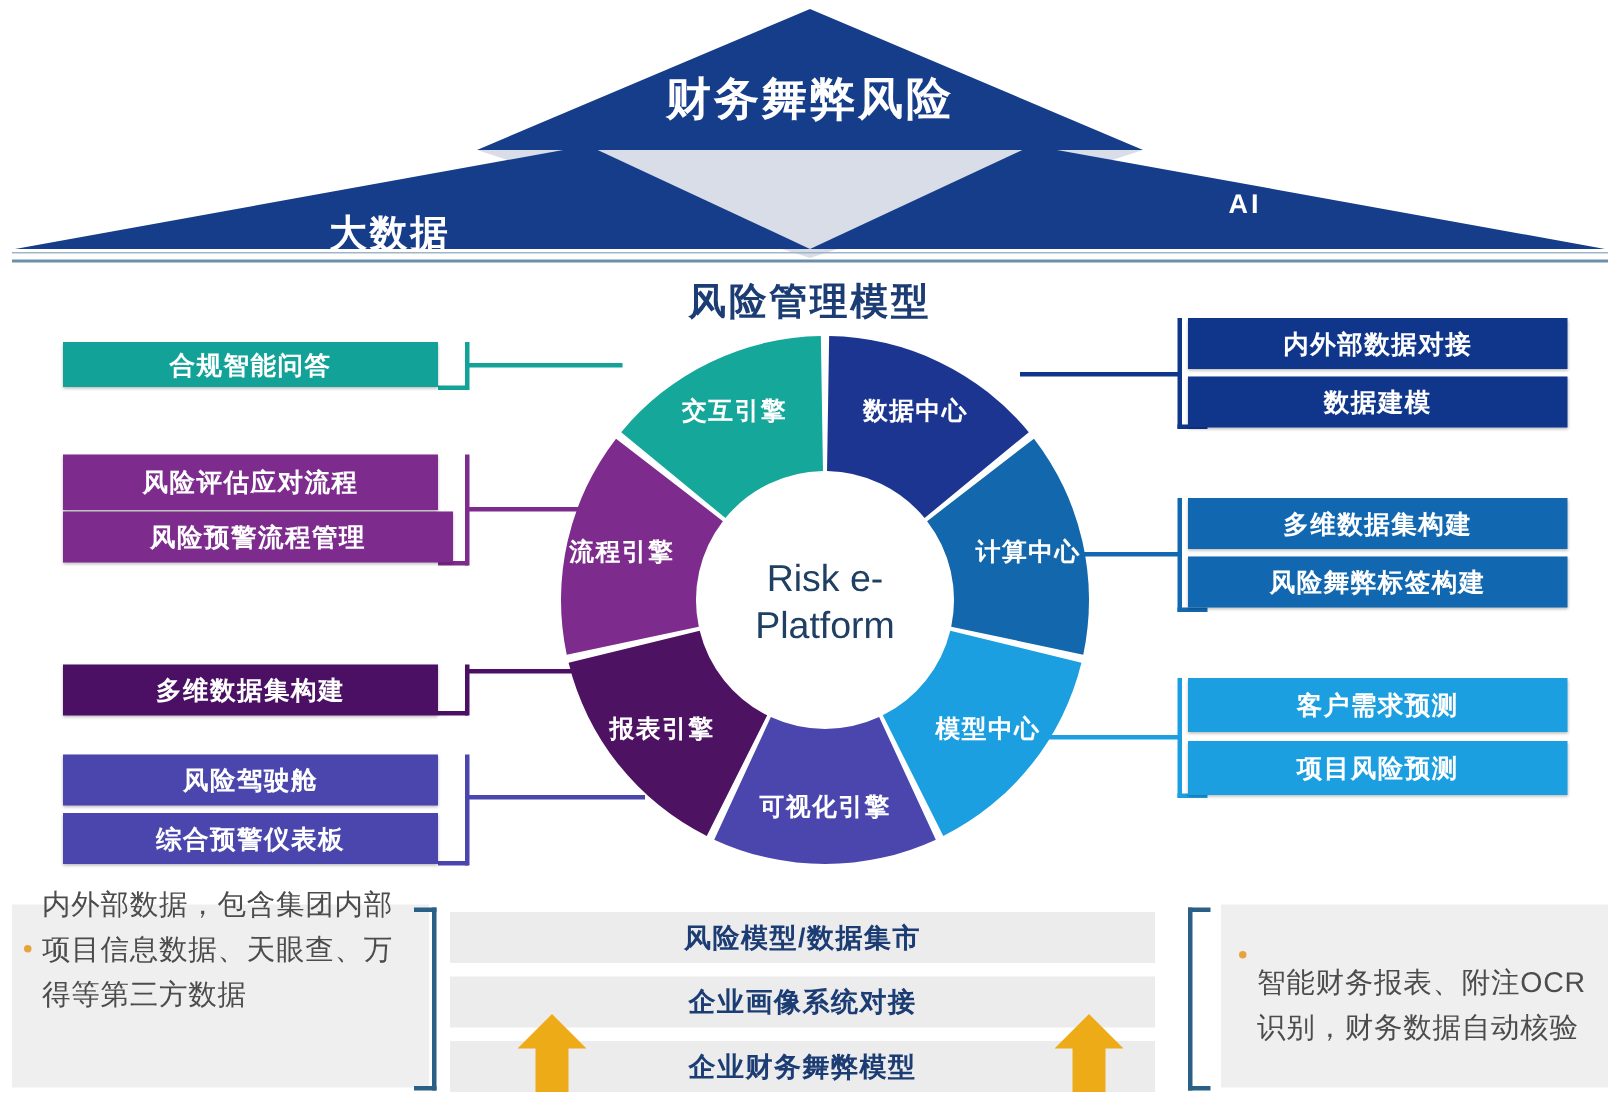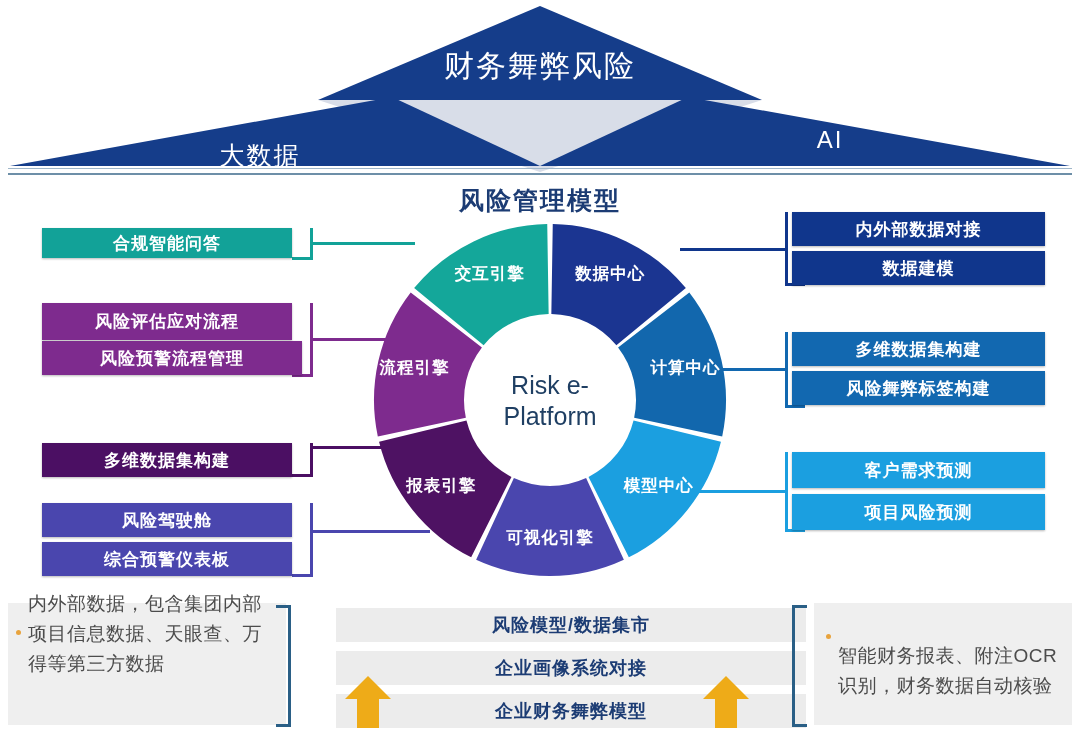--- a/index.html
+++ b/index.html
@@ -9,26 +9,26 @@
     background:#ffffff;
     font-family:"Liberation Sans","DejaVu Sans",sans-serif;
     overflow:hidden;
     position:relative;
   }
   #stage{position:absolute;left:0;top:0;width:1080px;height:736px;}
 
   
   .pyramid{position:absolute;left:0;top:0;width:1080px;height:178px;}
   .tri-label{
-    position:absolute;color:#ffffff;font-weight:400;letter-spacing:2px;
+    position:absolute;color:#ffffff;font-weight:700;letter-spacing:2px;
     text-align:center;pointer-events:none;white-space:nowrap;
   }
   .tri-top-label{left:0;right:0;top:46px;font-size:30px;}
   .tri-left-label{left:160px;top:139px;width:200px;font-size:25px;}
-  .tri-right-label{left:730px;top:126px;width:200px;font-size:24px;}
+  .tri-right-label{left:730px;top:126px;width:200px;font-size:18px;}
   .rule{position:absolute;left:8px;width:1064px;height:1px;background:#9fb6c9;}
   .rule2{position:absolute;left:8px;width:1064px;height:2px;background:#6d8fa8;}
 
   
   .section-title{
     position:absolute;left:0;right:0;top:184px;text-align:center;
     font-size:25px;font-weight:700;color:#1c3c74;letter-spacing:2px;
   }
 
   
@@ -70,21 +70,20 @@
     position:absolute;width:5px;height:5px;border-radius:50%;background:#e8a33d;
   }
   .bracket{position:absolute;border:3px solid #2a5f86;}
   .bracket.left-b{border-left:none;}
   .bracket.right-b{border-right:none;}
 
   .mid-row{
     position:absolute;background:#ececec;display:flex;align-items:center;
     justify-content:center;color:#1c3c74;font-weight:700;font-size:18px;
     letter-spacing:1px;
-    margin-left:36px;
   }
   .arrow-up{position:absolute;width:46px;height:52px;}
 </style>
 </head>
 <body>
 
 <div id="stage">
 
   <div class="pyramid">
     <svg width="1080" height="178" viewBox="0 0 1080 178">

